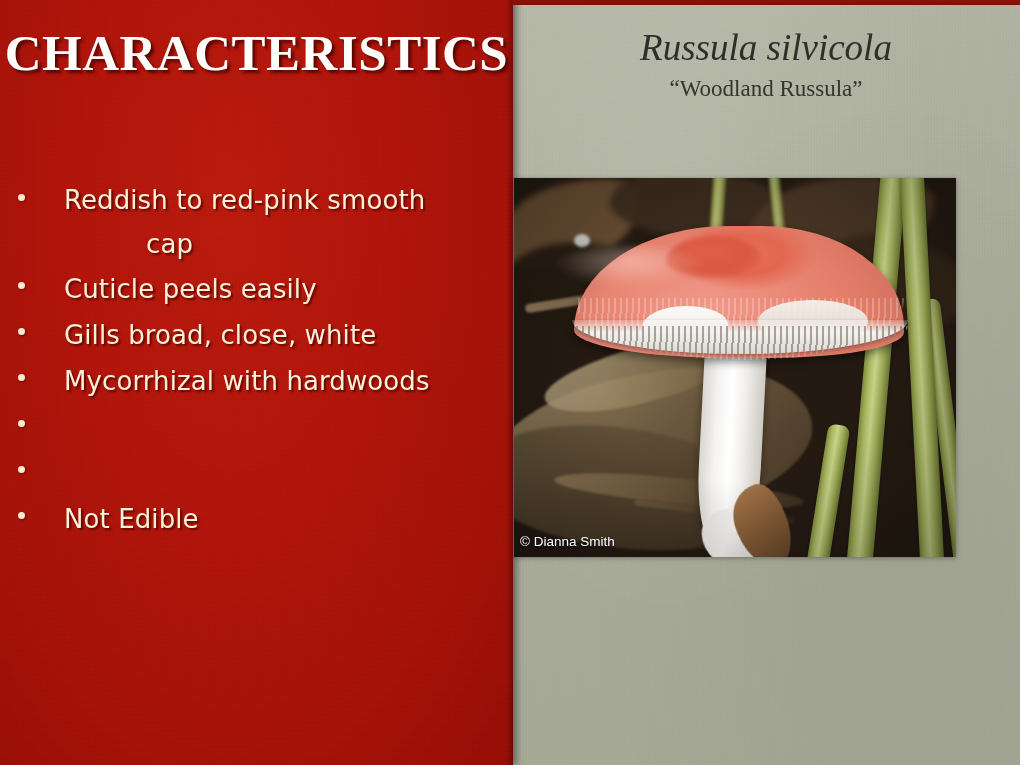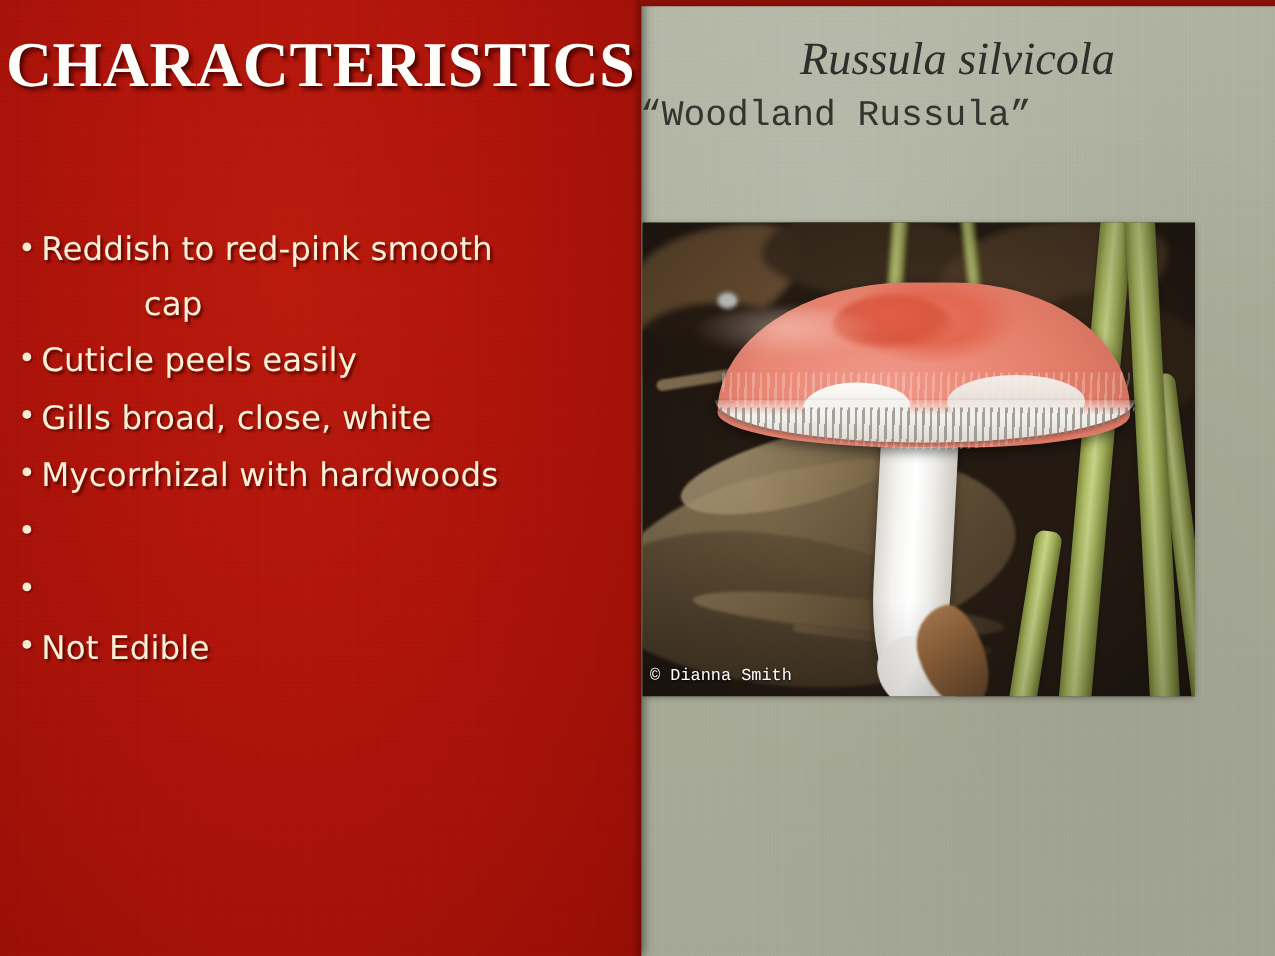--- a/index.html
+++ b/index.html
@@ -113,42 +113,43 @@
     font-size: 37px;
     color: #2e2e2b;
     z-index: 5;
     white-space: nowrap;
   }
   .common-name {
     position: absolute;
     left: 512px;
     top: 76px;
     width: 508px;
-    font-family: Liberation Mono, monospace;
-    font-size: 29px;
+    text-align: center;
+    font-family: Liberation Serif, serif;
+    font-size: 23px;
     color: #35352f;
     z-index: 5;
     white-space: nowrap;
   }
 
   
   .bullet-list {
     position: absolute;
     left: 0;
     top: 178px;
     width: 513px;
     z-index: 5;
     list-style: none;
     margin: 0;
     padding: 0;
   }
   .bullet-row {
     position: relative;
     min-height: 46px;
-    padding-left: 33px;
+    padding-left: 64px;
     margin-bottom: 0;
   }
   .bullet-dot {
     position: absolute;
     left: 18px;
     top: 16px;
     width: 7px;
     height: 7px;
     border-radius: 50%;
     background: #f7ecd2;
@@ -403,21 +404,21 @@
     position: absolute;
     inset: 0;
     pointer-events: none;
     background: radial-gradient(ellipse at 50% 45%, rgba(0,0,0,0) 45%, rgba(0,0,0,.30) 100%);
   }
 
   .photo-credit {
     position: absolute;
     left: 6px;
     bottom: 8px;
-    font-family: Liberation Mono, monospace;
+    font-family: Liberation Sans, sans-serif;
     font-size: 13.5px;
     color: #ffffff;
     text-shadow: 0 1px 2px rgba(0,0,0,.9);
     z-index: 7;
     white-space: nowrap;
   }
 </style>
 </head>
 <body>
 

